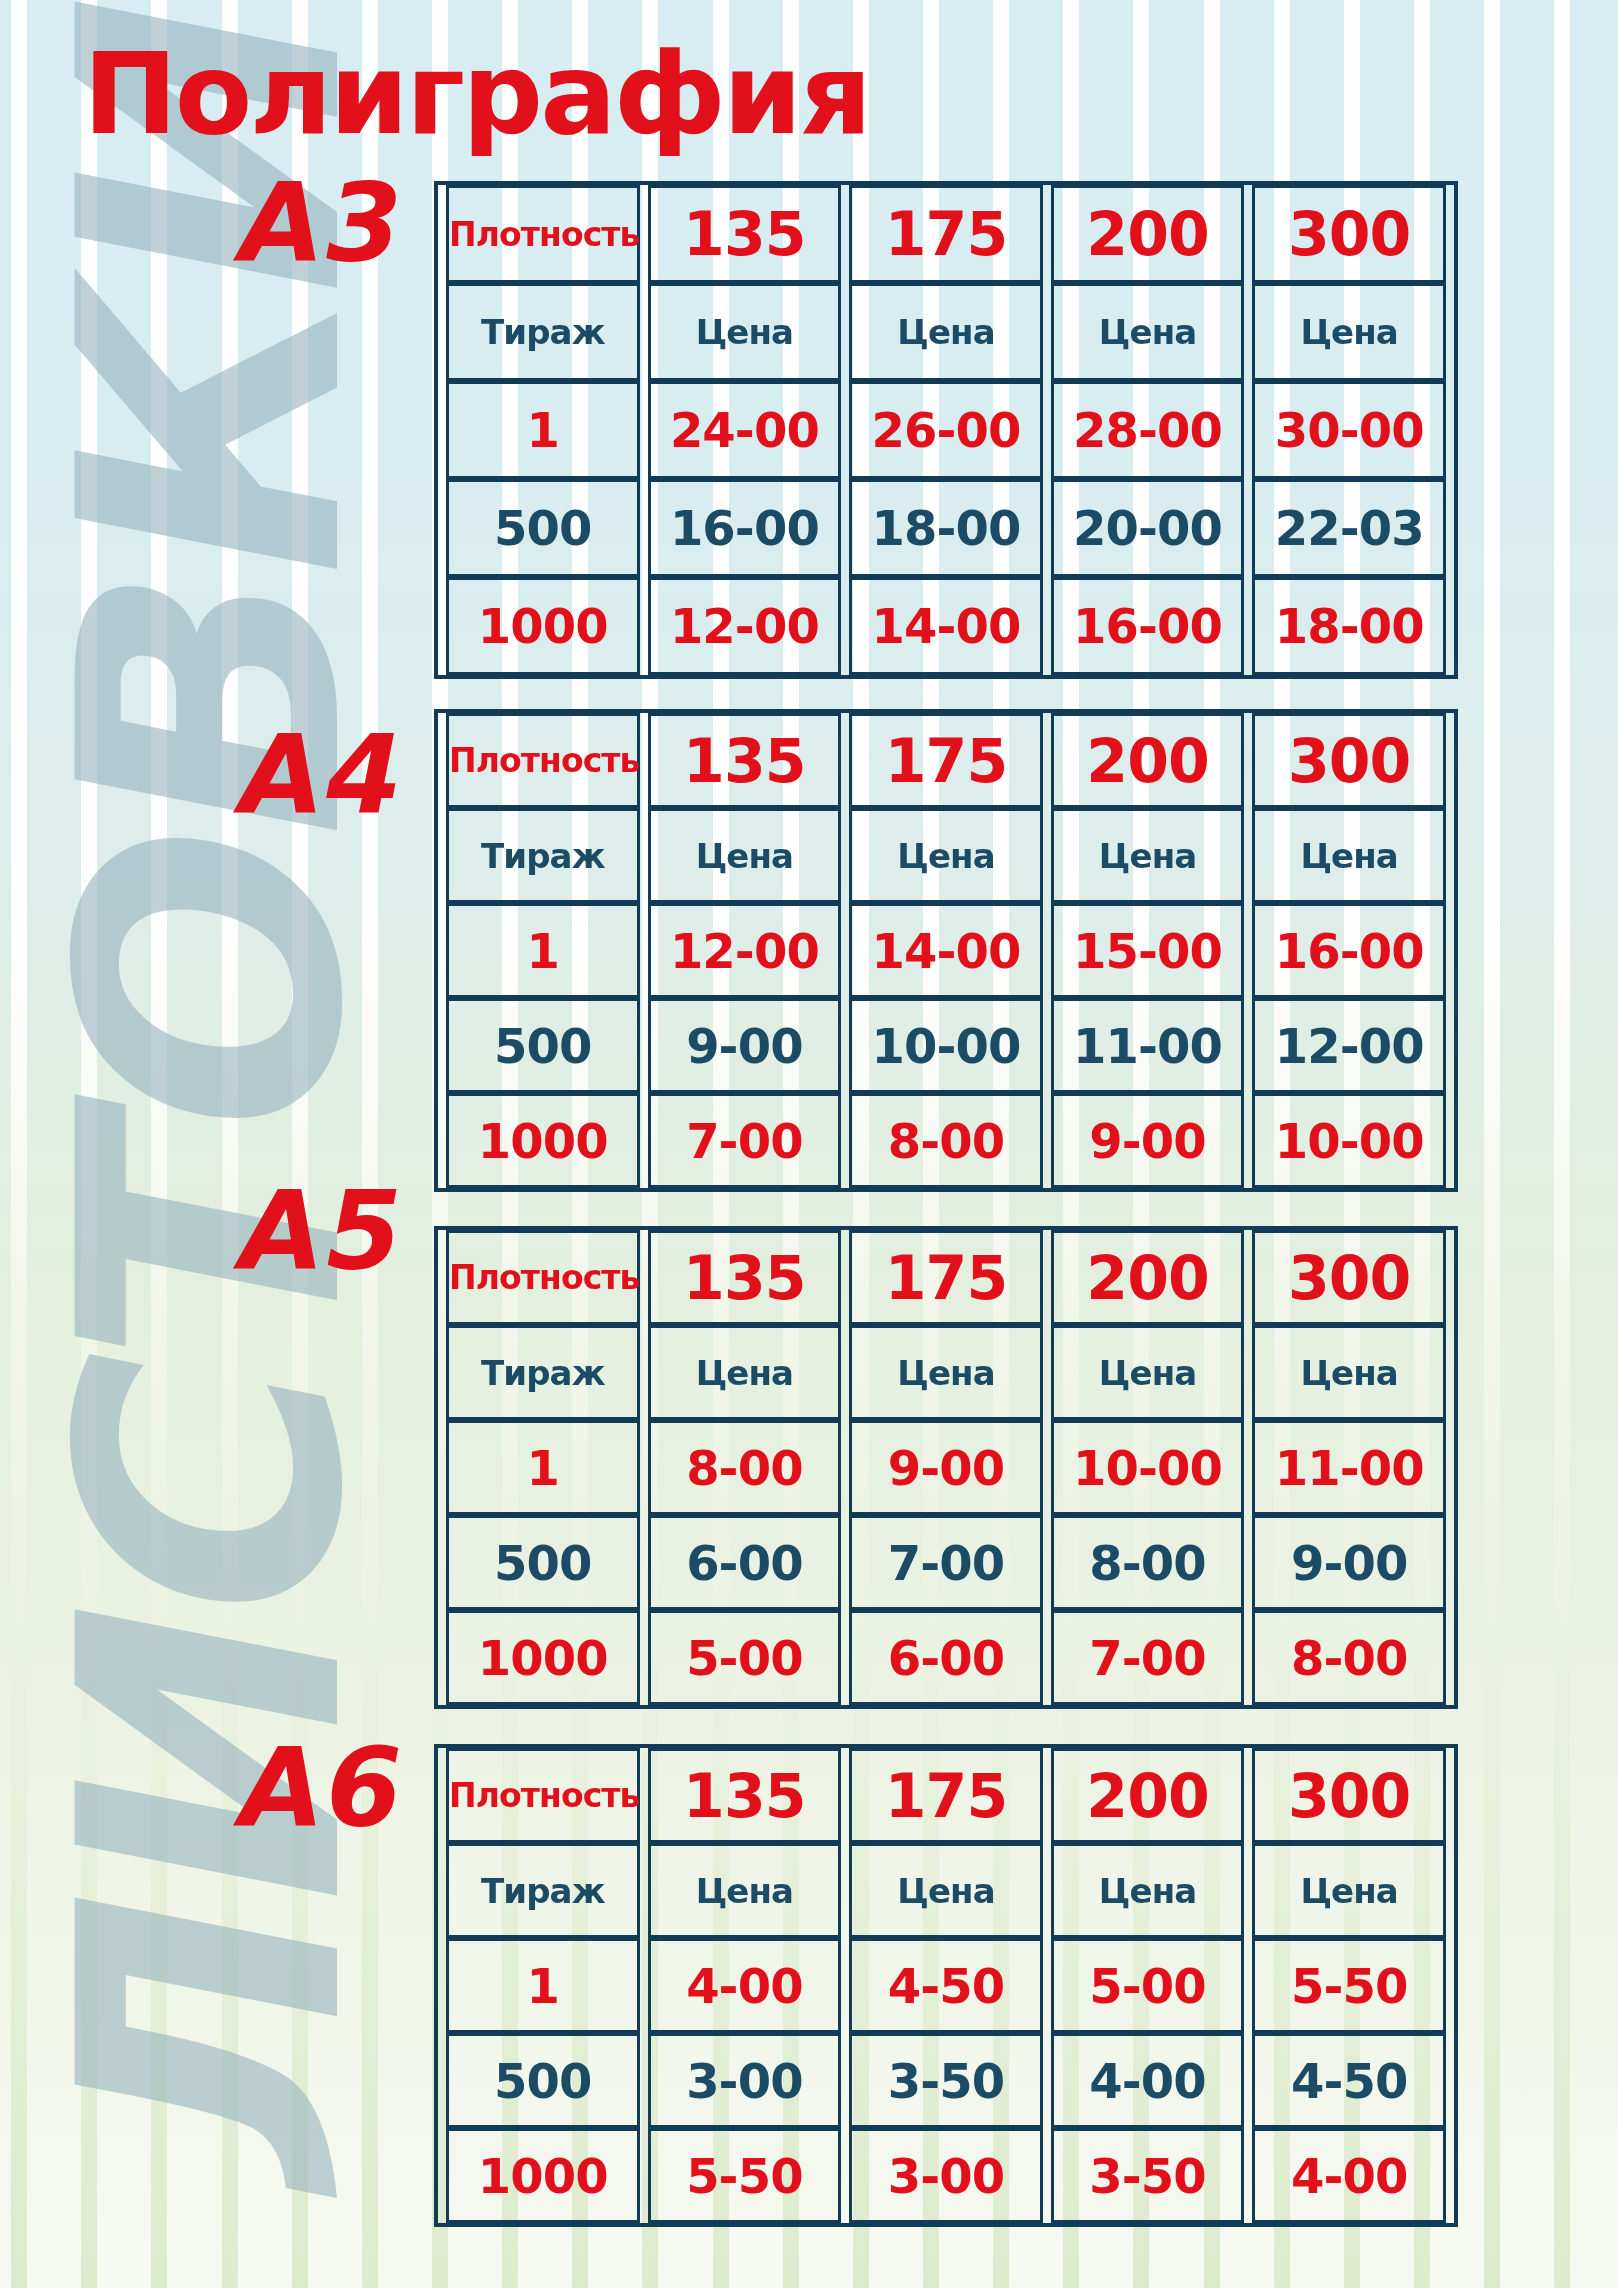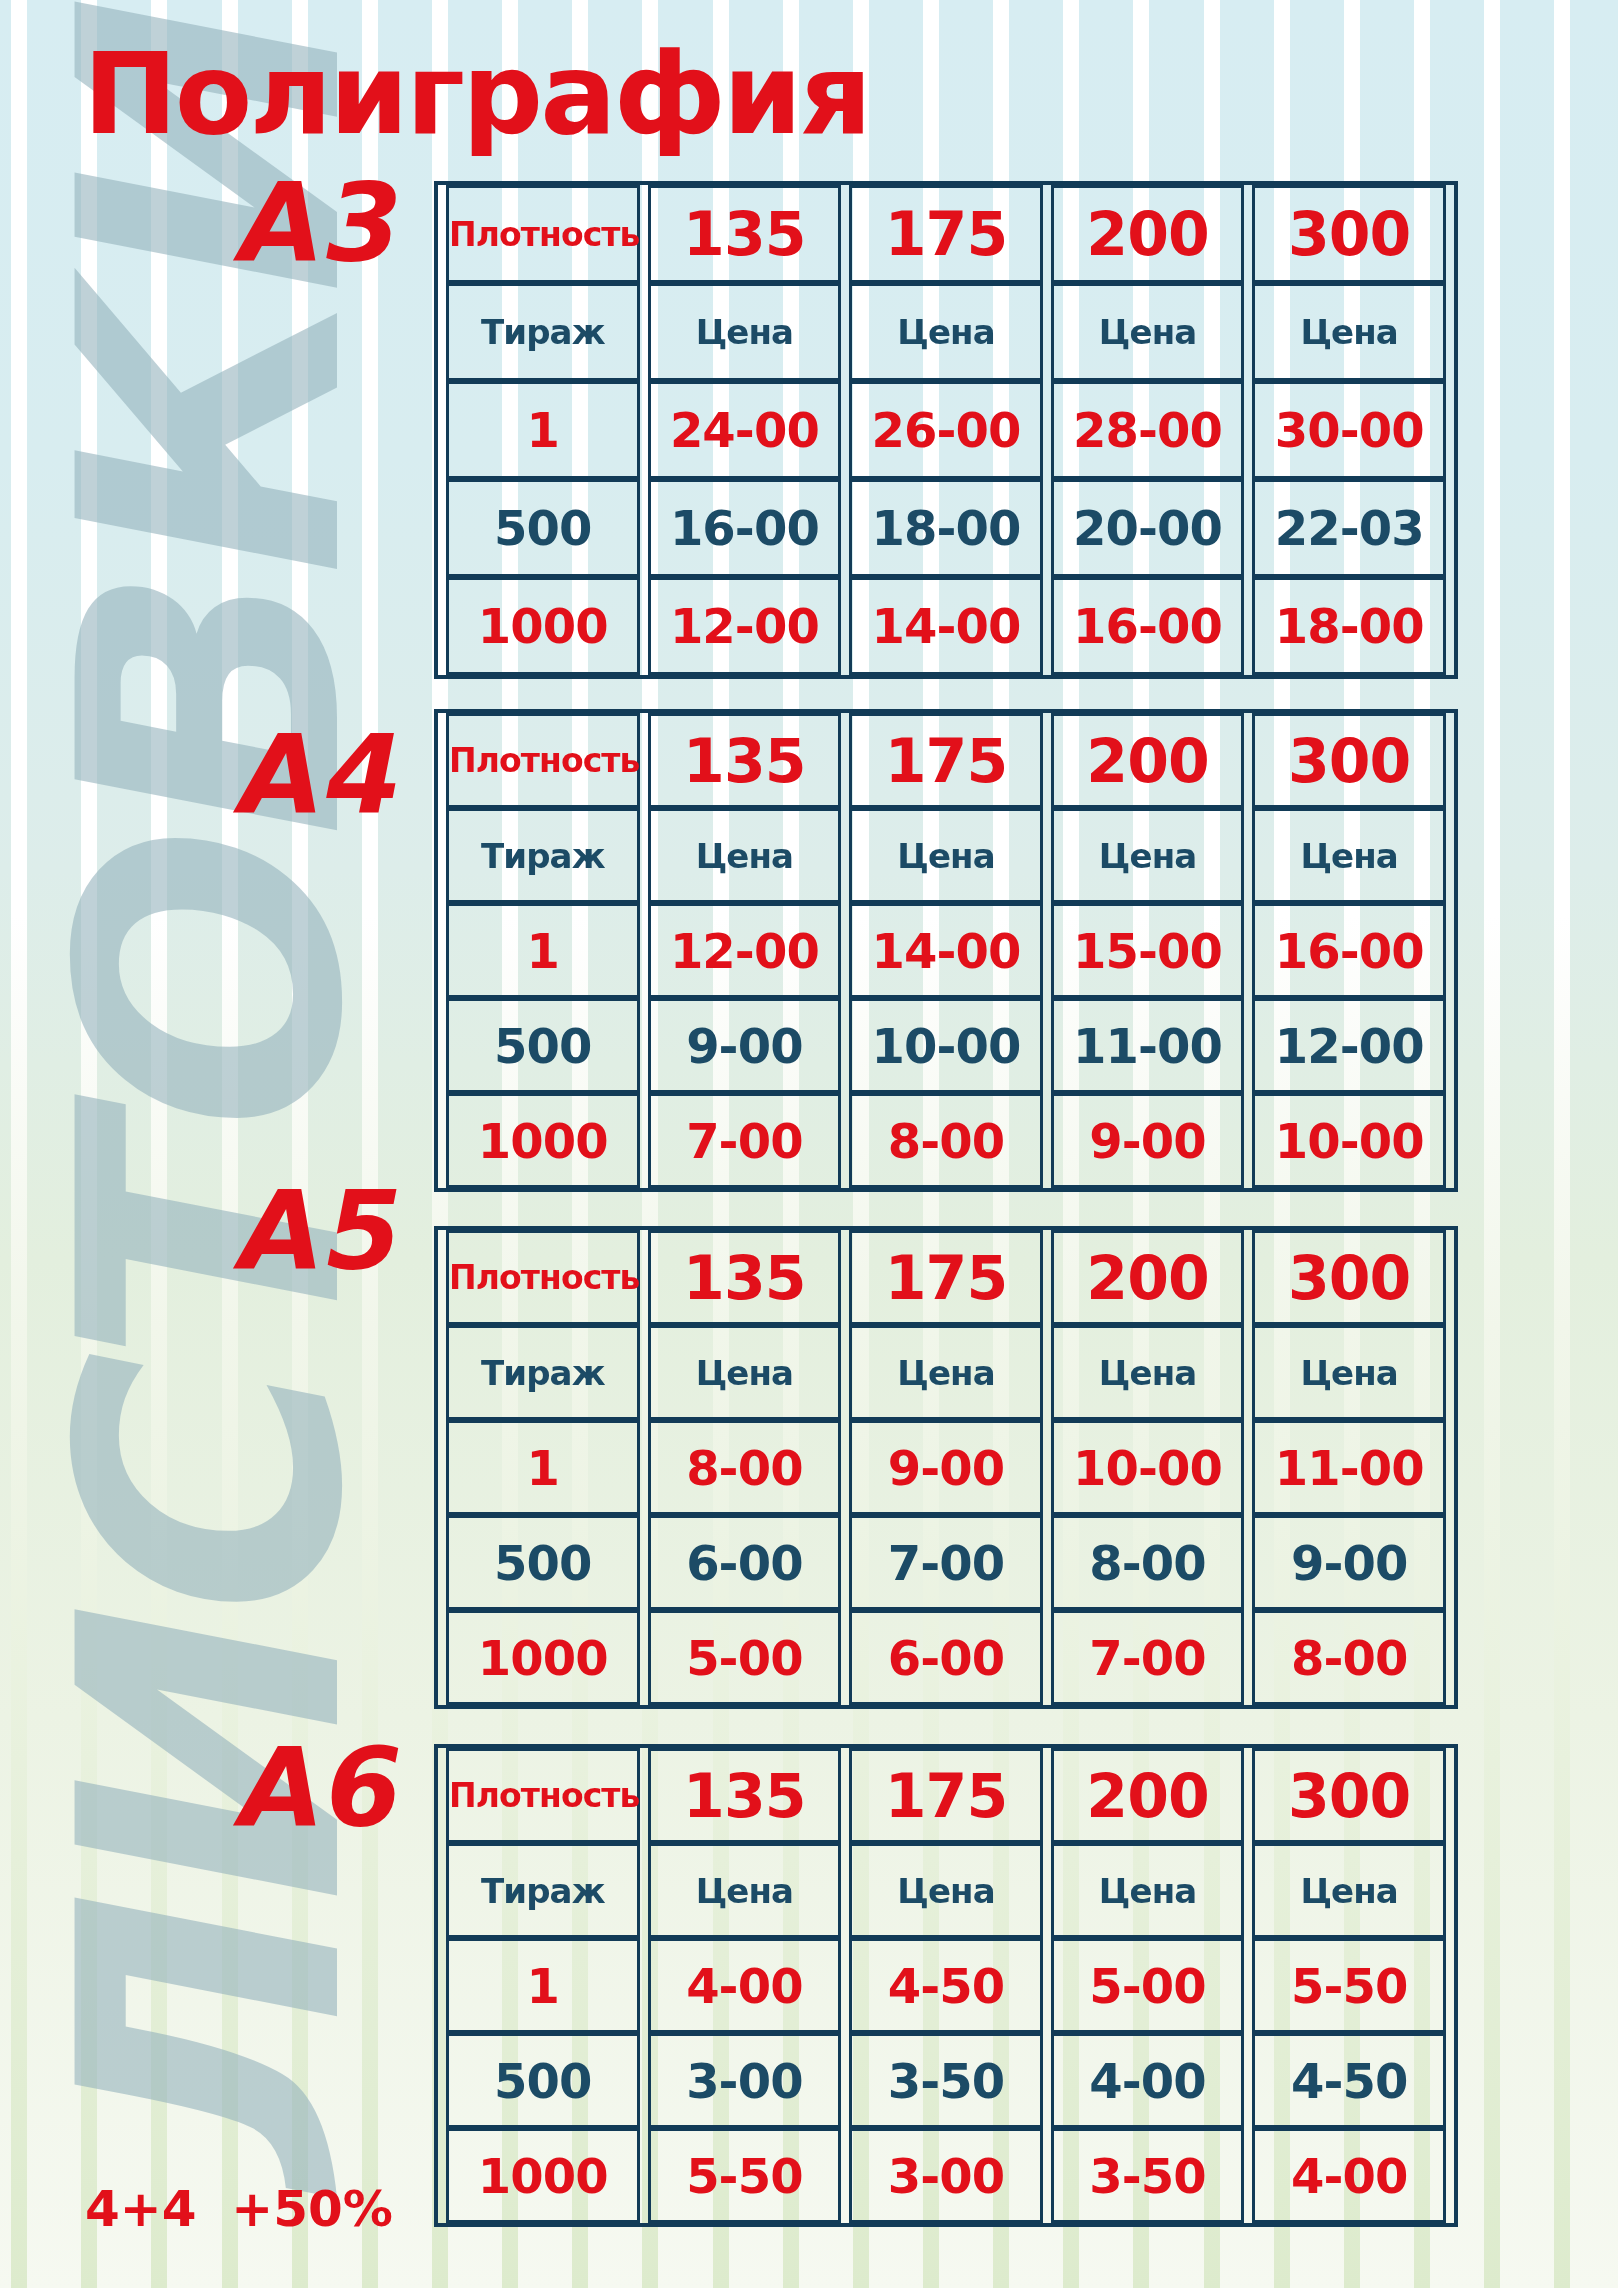--- a/index.html
+++ b/index.html
@@ -250,16 +250,15 @@
             <td class="cell val c-red">1000</td>
             <td class="cell val c-red">5-50</td>
             <td class="cell val c-red">3-00</td>
             <td class="cell val c-red">3-50</td>
             <td class="cell val c-red">4-00</td>
           </tr>
         </tbody>
       </table>
   </section>
 
-  <div class="footnote">4+4  +50%</div>
 
 </div>
 
 
 </body></html>

